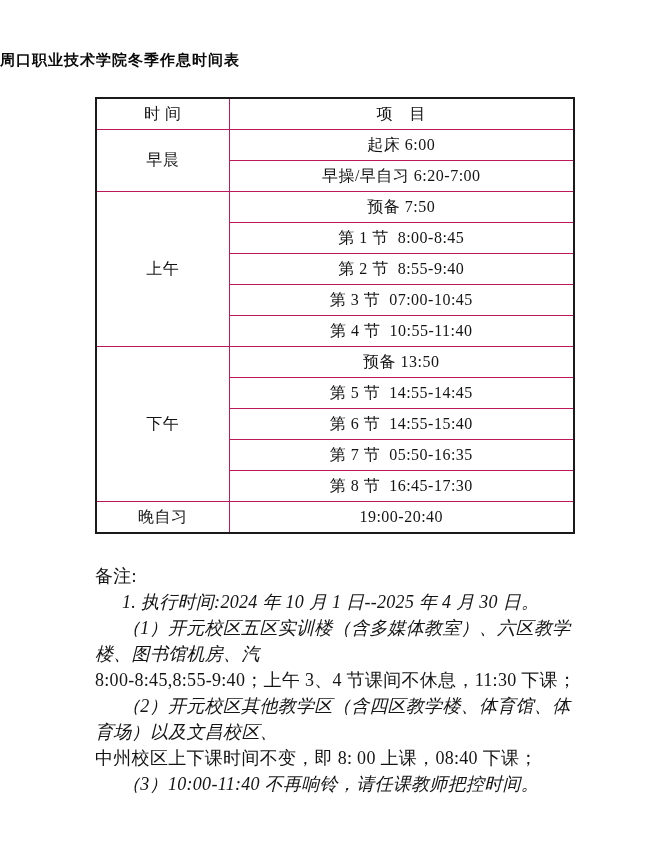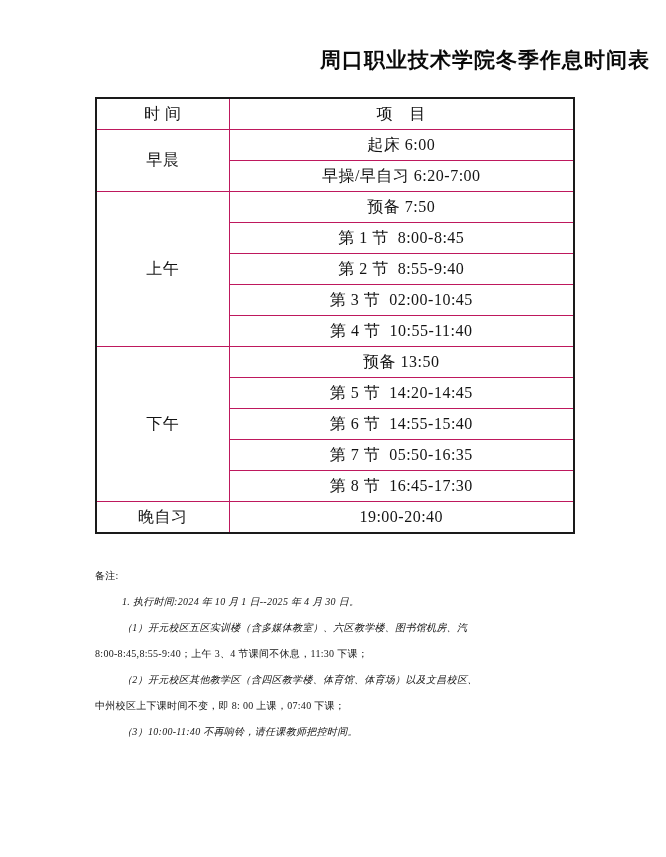--- a/index.html
+++ b/index.html
@@ -16,22 +16,22 @@
   }
   .page {
     position: relative;
     width: 666px;
     height: 857px;
     background: #ffffff;
   }
   .title {
     margin: 46px 16px 0 0;
     padding: 0;
-    text-align: right;
-    font-size: 21px;
+    text-align: left;
+    font-size: 15px;
     line-height: 28px;
     font-weight: 700;
     letter-spacing: 1px;
     color: #0a0a0a;
   }
   table.schedule {
     border-collapse: collapse;
     table-layout: fixed;
     margin: 23px 0 0 95px;
     width: 478px;
@@ -48,21 +48,21 @@
     vertical-align: middle;
     font-size: 16px;
     font-weight: 400;
     letter-spacing: 0.5px;
     white-space: pre;
     color: #141414;
   }
   .notes {
     margin: 29px 0 0 95px;
     width: 488px;
-    font-size: 10px;
+    font-size: 18px;
     line-height: 26px;
     letter-spacing: 0.3px;
     color: #141414;
   }
   .note-line {
     white-space: pre-wrap;
   }
   .note-line.ind {
     text-indent: 27px;
     font-style: italic;
@@ -96,31 +96,31 @@
         <td rowspan="5">上午</td>
         <td>预备 7:50</td>
       </tr>
       <tr>
         <td>第 1 节  8:00-8:45</td>
       </tr>
       <tr>
         <td>第 2 节  8:55-9:40</td>
       </tr>
       <tr>
-        <td>第 3 节  02:00-10:45</td>
+        <td>第 3 节  07:00-10:45</td>
       </tr>
       <tr>
         <td>第 4 节  10:55-11:40</td>
       </tr>
       <tr>
         <td rowspan="5">下午</td>
         <td>预备 13:50</td>
       </tr>
       <tr>
-        <td>第 5 节  14:20-14:45</td>
+        <td>第 5 节  14:55-14:45</td>
       </tr>
       <tr>
         <td>第 6 节  14:55-15:40</td>
       </tr>
       <tr>
         <td>第 7 节  05:50-16:35</td>
       </tr>
       <tr>
         <td>第 8 节  16:45-17:30</td>
       </tr>
@@ -130,17 +130,17 @@
       </tr>
     </tbody>
   </table>
 
   <div class="notes">
     <div class="note-line">备注:</div>
     <div class="note-line ind">1. 执行时间:2024 年 10 月 1 日--2025 年 4 月 30 日。</div>
     <div class="note-line ind">（1）开元校区五区实训楼（含多媒体教室）、六区教学楼、图书馆机房、汽</div>
     <div class="note-line">8:00-8:45,8:55-9:40；上午 3、4 节课间不休息，11:30 下课；</div>
     <div class="note-line ind">（2）开元校区其他教学区（含四区教学楼、体育馆、体育场）以及文昌校区、</div>
-    <div class="note-line">中州校区上下课时间不变，即 8: 00 上课，07:40 下课；</div>
+    <div class="note-line">中州校区上下课时间不变，即 8: 00 上课，08:40 下课；</div>
     <div class="note-line ind">（3）10:00-11:40 不再响铃，请任课教师把控时间。</div>
   </div>
 
 </div>
 
 </body></html>

